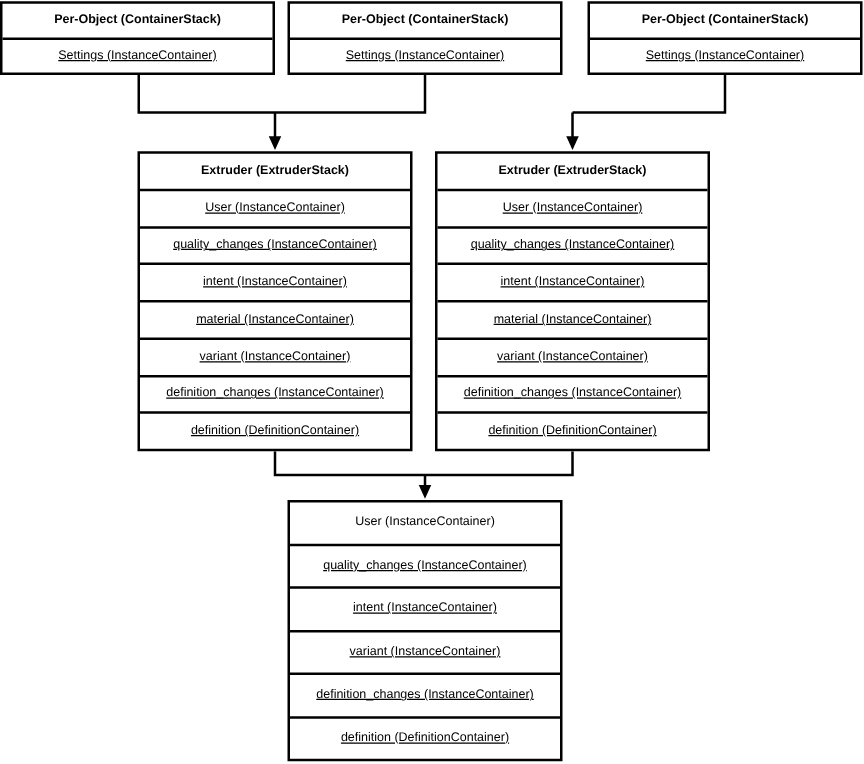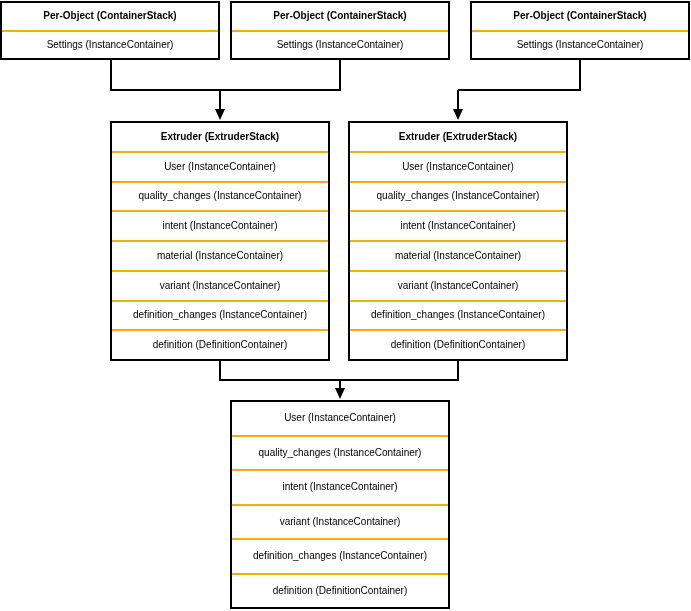--- a/index.html
+++ b/index.html
@@ -37,21 +37,22 @@
     display: flex;
     align-items: center;
     justify-content: center;
     font-size: 10px;
     line-height: 1;
     white-space: nowrap;
     overflow: hidden;
     padding: 0 2px;
   }
   .cell + .cell {
-    border-top: 2px solid #eab308;
+    border-top: 2px solid #000000;
+    text-decoration: underline;
   }
   .cell.header {
     font-weight: 700;
   }
   
   #per-object-1 { left: 0px;   top: 1px;   width: 220px; height: 59px; }
   #per-object-2 { left: 230px; top: 1px;   width: 220px; height: 59px; }
   #per-object-3 { left: 470px; top: 1px;   width: 220px; height: 59px; }
   #extruder-1   { left: 110px; top: 121px; width: 220px; height: 240px; }
   #extruder-2   { left: 348px; top: 121px; width: 220px; height: 240px; }

